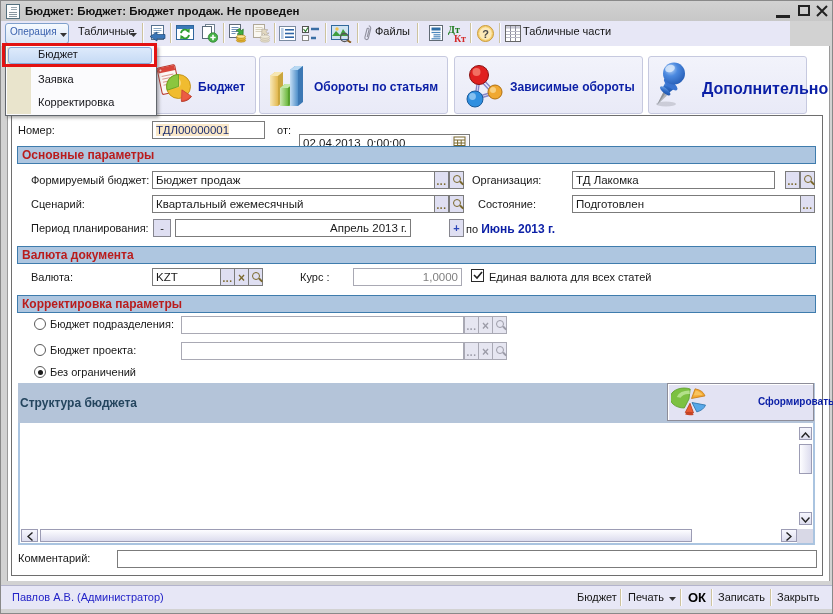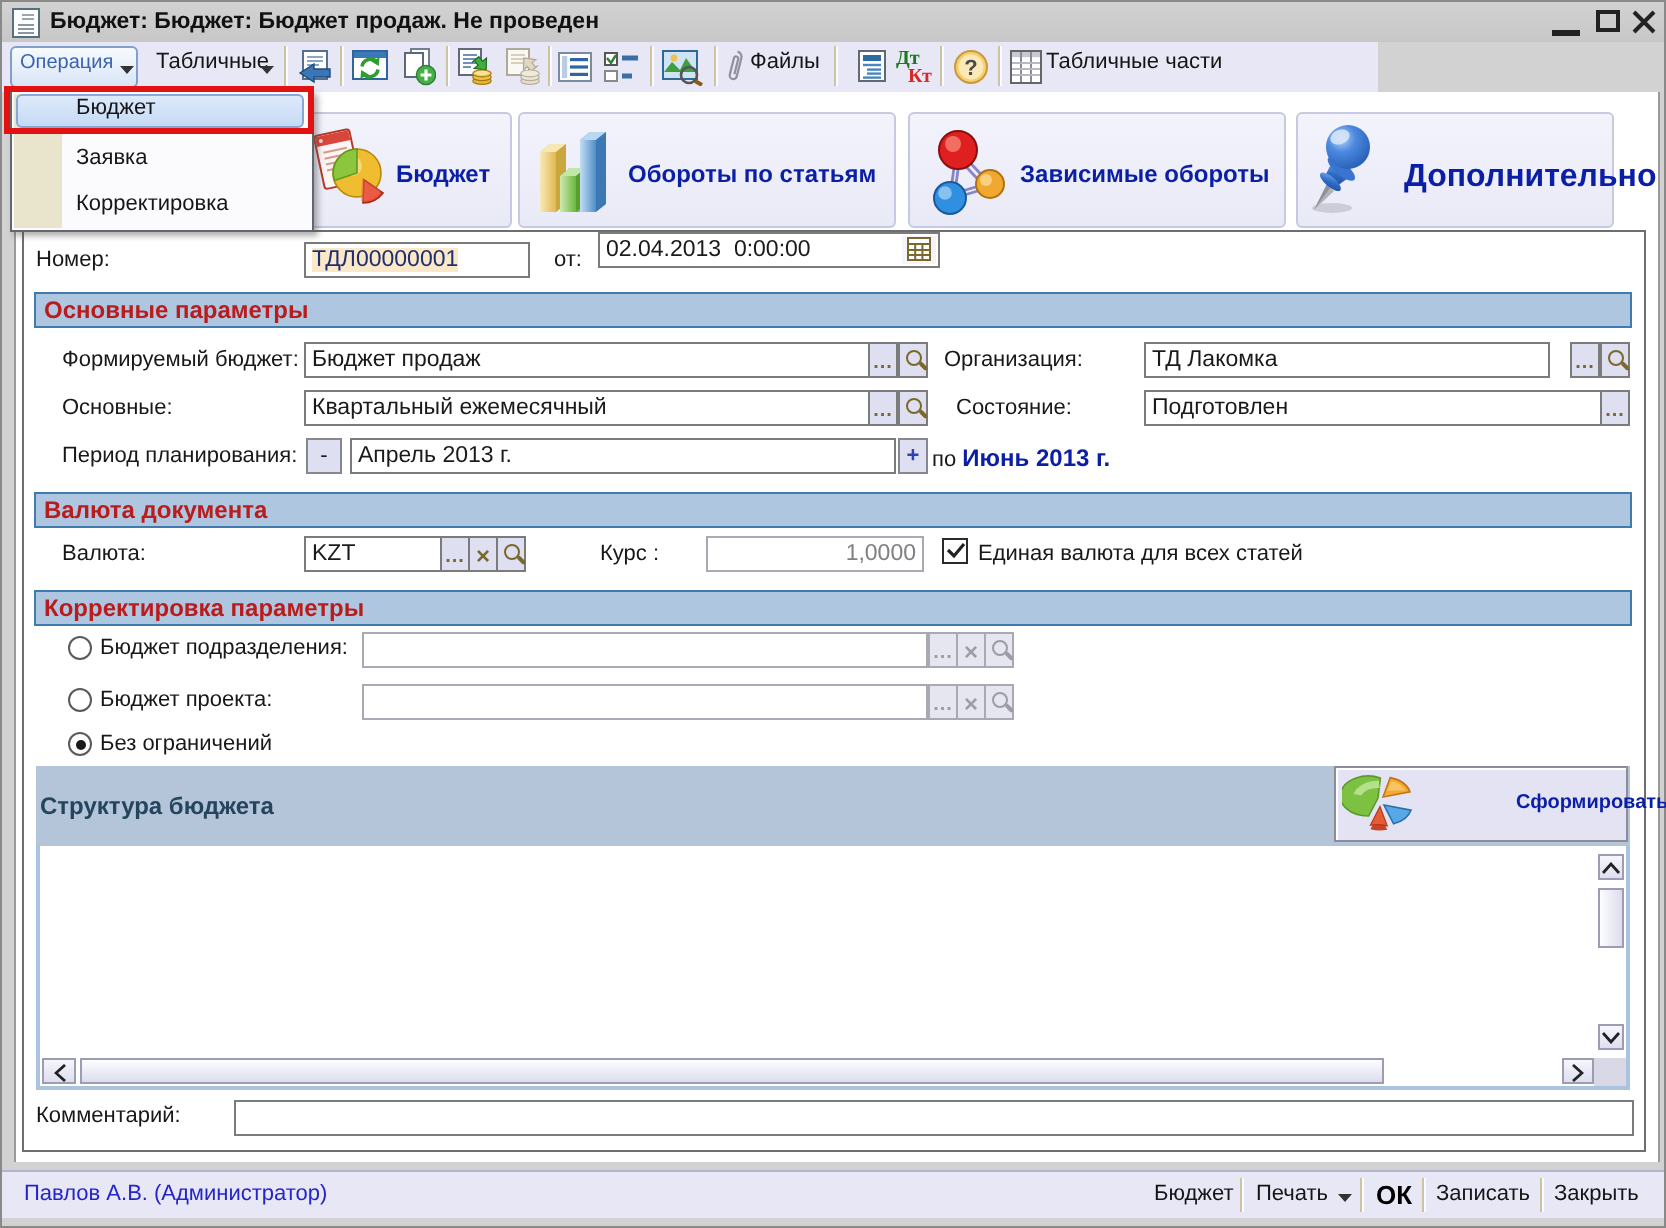--- a/index.html
+++ b/index.html
@@ -2,21 +2,21 @@
 <html><head><meta charset="utf-8">
 <style>
 *{margin:0;padding:0;box-sizing:border-box}
 html,body{width:833px;height:614px;overflow:hidden}
 body{position:relative;font-family:"Liberation Sans",sans-serif;font-size:11px;color:#1a1a1a;background:#d4d4d4}
 .abs{position:absolute}
 
 #win{position:absolute;left:0;top:0;width:833px;height:614px;border:1px solid #898989;background:#d2d2d2}
 #title{position:absolute;left:1px;top:1px;width:831px;height:20px;background:linear-gradient(#d2d2d2,#c7c7c7)}
 #title .txt{position:absolute;left:24px;top:4px;font-weight:bold;font-size:11.5px;color:#111}
-#toolbar{position:absolute;left:1px;top:21px;width:688px;height:25px;background:#e7e7f6}
+#toolbar{position:absolute;left:1px;top:21px;width:789px;height:25px;background:#e7e7f6}
 #pagearea{position:absolute;left:7px;top:46px;width:823px;height:535px;background:#fff;border-left:1px solid #9a9a9a;border-right:1px solid #9a9a9a}
 #form{position:absolute;left:11px;top:115px;width:812px;height:461px;background:#fff;border:1px solid #6e6e6e}
 #statusbar{position:absolute;left:1px;top:585px;width:831px;height:24px;background:#e7e7f6;border-top:1px solid #b4b4cc}
 .sep{position:absolute;top:2px;width:2px;height:20px;border-left:1px solid #cdc39e;border-right:1px solid #fbfbff}
 .lbl{position:absolute;white-space:nowrap;color:#181818}
 .inp{position:absolute;background:#fff;border:1px solid #7b7b7b;font-size:11.5px;line-height:15px;padding:1px 3px;white-space:nowrap}
 .hdr{position:absolute;left:17px;width:799px;height:18px;background:#aec6e0;border:1px solid #3f7cad;font-weight:bold;color:#b91c1c;padding-left:4px;line-height:16px;font-size:12px}
 .fbtn{position:absolute;background:#dfdff2;border:1px solid #86868f;text-align:center}
 .navy{color:#0b1fa6;font-weight:bold}
 .radio{position:absolute;width:12px;height:12px;border-radius:50%;background:#fff;border:1px solid #5a5a5a}
@@ -292,46 +292,46 @@
     <circle cx="24" cy="13.5" r="11" fill="url(#pinhead)"></circle>
     <ellipse cx="20" cy="8.5" rx="5" ry="3.6" fill="#d8e8fa" opacity="0.85" transform="rotate(-20 20 8.5)"></ellipse>
   </svg>
   <div class="abs navy" style="left:702px;top:80px;font-size:16px">Дополнительно</div>
 </div>
 <div id="form"></div>
 <div id="formcontent">
   <div class="lbl" style="left:18px;top:124px">Номер:</div>
   <div class="inp" style="left:152px;top:121px;width:113px;height:18px"><span style="background:#fae8c8;color:#1f3070">ТДЛ00000001</span></div>
   <div class="lbl" style="left:277px;top:124px">от:</div>
-  <div class="inp" style="left:299px;top:116px;width:171px;height:18px;padding-right:19px">02.04.2013&nbsp; 0:00:00
+  <div class="inp" style="left:299px;top:134px;width:171px;height:18px;padding-right:19px">02.04.2013&nbsp; 0:00:00
     <svg class="abs" style="right:1px;top:1px" width="17" height="14" viewBox="0 0 17 14">
         <rect width="17" height="14" fill="#f4f4fb"></rect>
         <rect x="3" y="1" width="11" height="11" fill="#fff" stroke="#7a682c"></rect>
         <g stroke="#7a682c">
           <line x1="3" y1="4" x2="14" y2="4"></line>
           <line x1="6.6" y1="4" x2="6.6" y2="12"></line>
           <line x1="10.2" y1="4" x2="10.2" y2="12"></line>
           <line x1="3" y1="7" x2="14" y2="7"></line>
           <line x1="3" y1="9.5" x2="14" y2="9.5"></line>
         </g>
       </svg>
   </div>
 
   <div class="hdr" style="top:146px">Основные параметры</div>
   <div class="lbl" style="left:31px;top:174px">Формируемый бюджет:</div>
   <div class="inp" style="left:152px;top:171px;width:312px;height:18px">Бюджет продаж</div>
   <div class="lbl" style="left:472px;top:174px">Организация:</div>
   <div class="inp" style="left:572px;top:171px;width:203px;height:18px">ТД Лакомка</div>
-  <div class="lbl" style="left:31px;top:198px">Основные:</div>
+  <div class="lbl" style="left:31px;top:198px">Сценарий:</div>
   <div class="inp" style="left:152px;top:195px;width:312px;height:18px">Квартальный ежемесячный</div>
   <div class="lbl" style="left:478px;top:198px">Состояние:</div>
   <div class="inp" style="left:572px;top:195px;width:243px;height:18px">Подготовлен</div>
   <div class="lbl" style="left:31px;top:222px">Период планирования:</div>
   <div class="fbtn" style="left:153px;top:219px;width:18px;height:18px;line-height:16px">-</div>
-  <div class="inp" style="left:175px;top:219px;width:273px;height:18px;text-align:left">Апрель 2013 г.</div>
+  <div class="inp" style="left:175px;top:219px;width:236px;height:18px;text-align:right">Апрель 2013 г.</div>
   <div class="fbtn" style="left:449px;top:219px;width:15px;height:18px;line-height:16px;color:#2b45b8;font-weight:bold">+</div>
   <div class="lbl" style="left:466px;top:222px">по  <b style="color:#0b1fa6;font-size:12px">Июнь 2013 г.</b></div>
 
   <div class="hdr" style="top:246px">Валюта документа</div>
   <div class="lbl" style="left:31px;top:271px">Валюта:</div>
   <div class="inp" style="left:152px;top:268px;width:110px;height:18px">KZT</div>
   <div class="lbl" style="left:300px;top:271px">Курс :</div>
   <div class="inp" style="left:353px;top:268px;width:109px;height:18px;border-color:#a9a9b4;color:#808080;text-align:right">1,0000</div>
   <div class="abs" style="left:471px;top:269px;width:13px;height:13px;background:#fff;border:1px solid #2a2a2a">
     <svg class="abs" style="left:1px;top:1px" width="10" height="9" viewBox="0 0 10 9">

